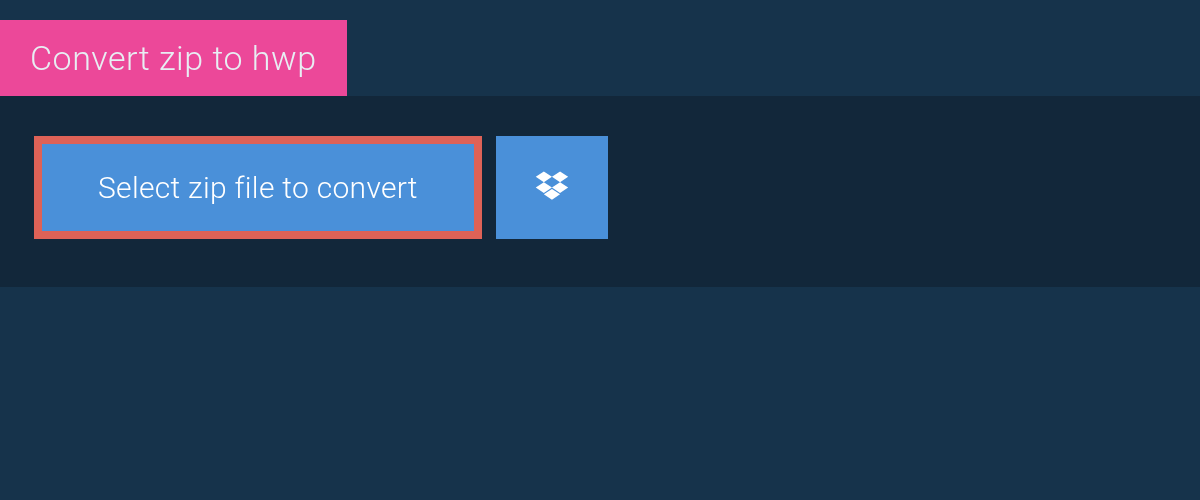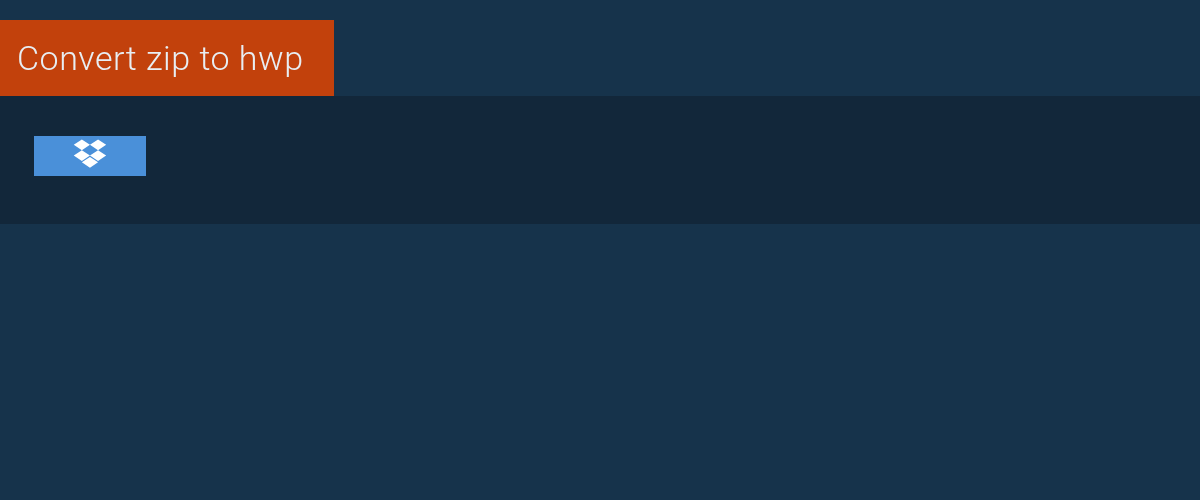--- a/index.html
+++ b/index.html
@@ -8,23 +8,23 @@
       box-sizing: border-box;
     }
     body {
       width: 1200px;
       height: 500px;
       background: #16334b;
       font-family: -apple-system, BlinkMacSystemFont, "Segoe UI", Roboto, Helvetica, Arial, sans-serif;
       overflow: hidden;
     }
     .tab-header {
-      background: #c2410c;
+      background: #ec4899;
       display: inline-block;
-      padding: 18px 30px 18px 17px;
+      padding: 18px 30px 18px 30px;
       margin-top: 20px;
     }
     .tab-header h1 {
       color: #e8eef3;
       font-size: 34px;
       font-weight: 300;
       letter-spacing: 0.5px;
     }
     .tab-body {
       background: #12273a;
@@ -67,20 +67,23 @@
 <body>
 
 
 
 <div class="tab-header">
   <h1>Convert zip to hwp</h1>
 </div>
 
 <div class="tab-body">
   <div class="button-row">
+    <div class="select-button">
+      <span>Select zip file to convert</span>
+    </div>
     <div class="dropbox-button">
       <span>
         <svg viewBox="0 0 24 24">
           <path d="M6 2l6 4-6 4-6-4 6-4zm12 0l6 4-6 4-6-4 6-4zM6 10l6 4-6 4-6-4 6-4zm12 0l6 4-6 4-6-4 6-4zM12 15l6 4-6 4-6-4 6-4z" transform="scale(0.9) translate(1.3, 0.5)"></path>
         </svg>
       </span>
     </div>
   </div>
 </div>
 

